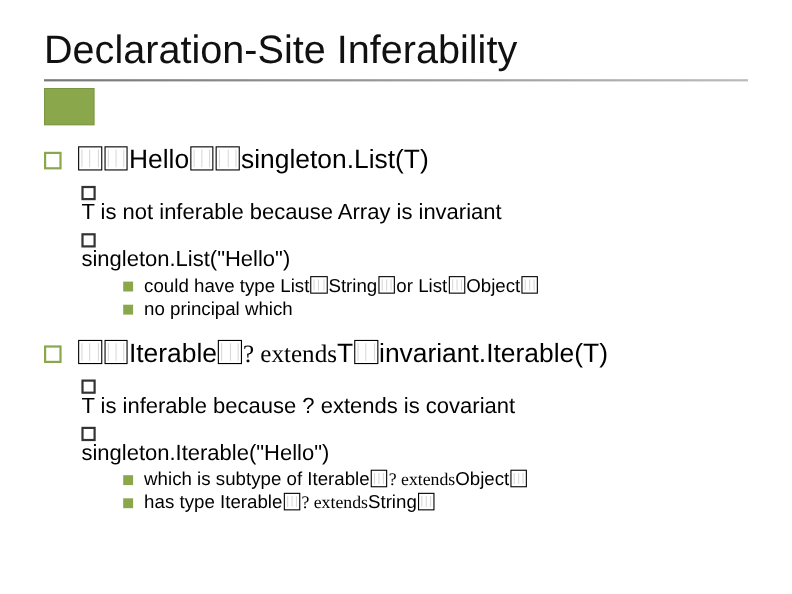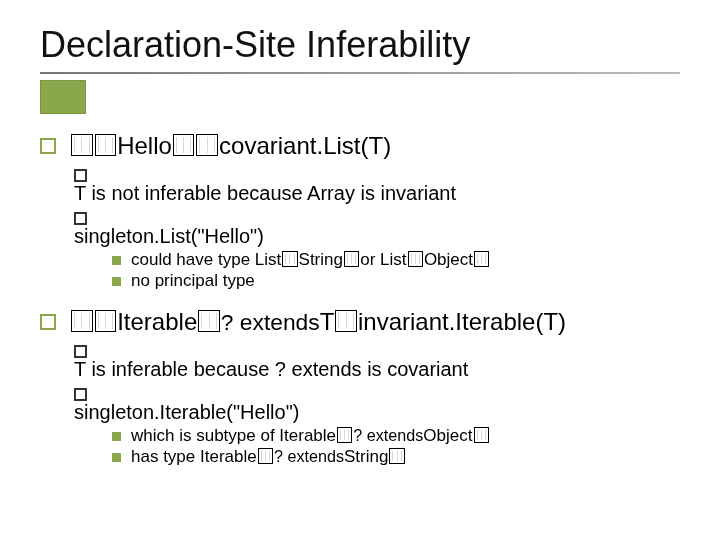--- a/index.html
+++ b/index.html
@@ -93,58 +93,58 @@
     content: "";
     position: absolute;
     left: 2px; right: 2px; top: 2px; bottom: 2px;
     background:
       linear-gradient(#000,#000) left/1px 100% no-repeat,
       linear-gradient(#000,#000) right/1px 100% no-repeat,
       linear-gradient(#000,#000) center/1px 100% no-repeat;
     opacity: 0.15;
   }
   .mono {
-    font-family: Liberation Sans, sans-serif;
+    font-family: Liberation Serif, serif;
     font-size: 0.95em;
   }
   .txt { flex: 1 1 auto; }
 </style>
 </head>
 <body>
 
 <div class="slide">
   <div class="title">Declaration-Site Inferability</div>
   <div class="title-rule"></div>
   <div class="accent-block"></div>
 
   <div class="lvl1">
     <span class="bullet"></span>
     <span class="txt">
-      <span class="tofu"></span><span class="tofu"></span><span>Hello</span><span class="tofu"></span><span class="tofu"></span><span>covariant.List(T)</span>
+      <span class="tofu"></span><span class="tofu"></span><span>Hello</span><span class="tofu"></span><span class="tofu"></span><span>singleton.List(T)</span>
     </span>
   </div>
 
   <div class="lvl2">
     <span class="bullet"></span>
     <span class="txt">T is not inferable because Array is invariant</span>
   </div>
   <div class="lvl2">
     <span class="bullet"></span>
     <span class="txt">singleton.List("Hello")</span>
   </div>
 
   <div class="lvl3">
     <span class="bullet"></span>
     <span class="txt">
       <span>could have type List</span><span class="tofu"></span><span>String</span><span class="tofu"></span><span>or List</span><span class="tofu"></span><span>Object</span><span class="tofu"></span>
     </span>
   </div>
   <div class="lvl3">
     <span class="bullet"></span>
-    <span class="txt">no principal type</span>
+    <span class="txt">no principal which</span>
   </div>
 
   <div style="height:10px"></div>
 
   <div class="lvl1">
     <span class="bullet"></span>
     <span class="txt">
       <span class="tofu"></span><span class="tofu"></span><span>Iterable</span><span class="tofu"></span><span class="mono">? extends</span><span>T</span><span class="tofu"></span><span>invariant.Iterable(T)</span>
     </span>
   </div>

